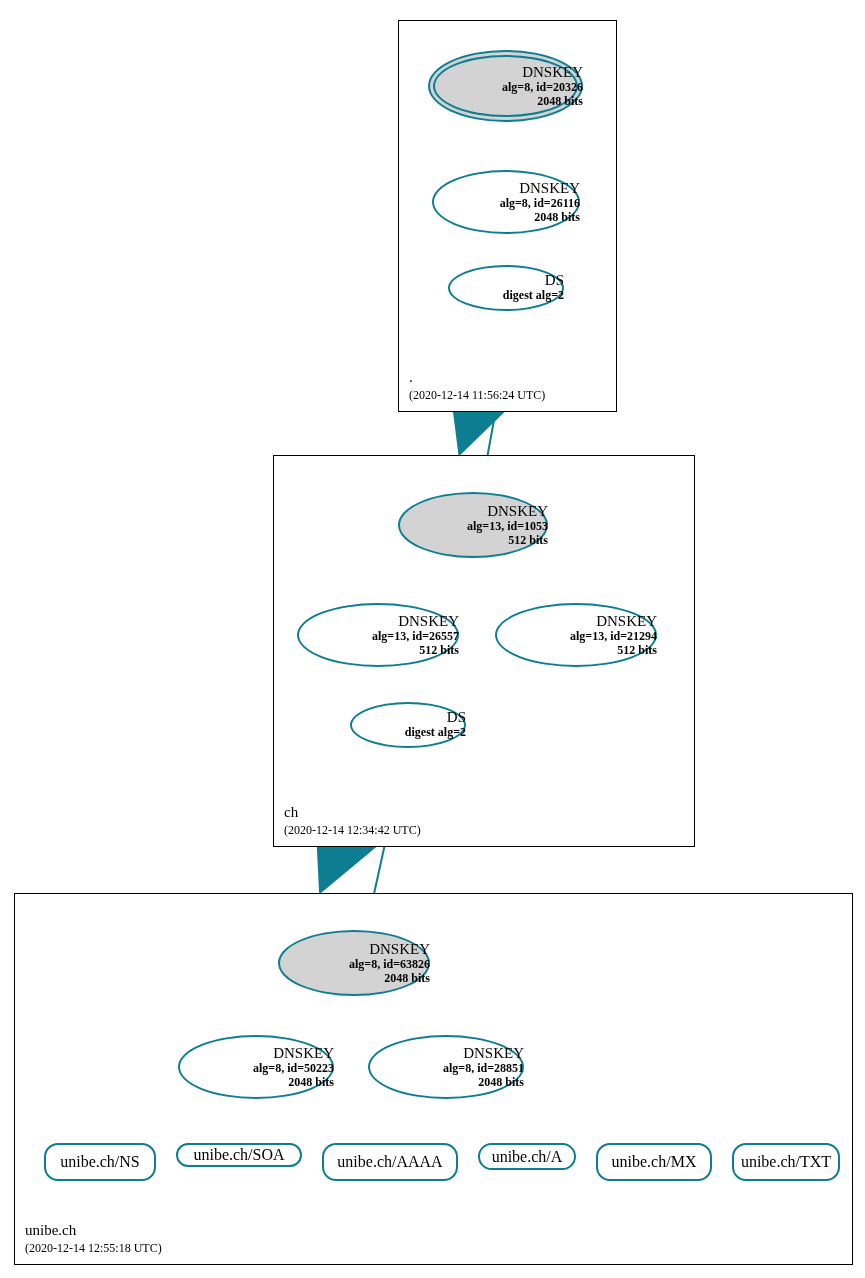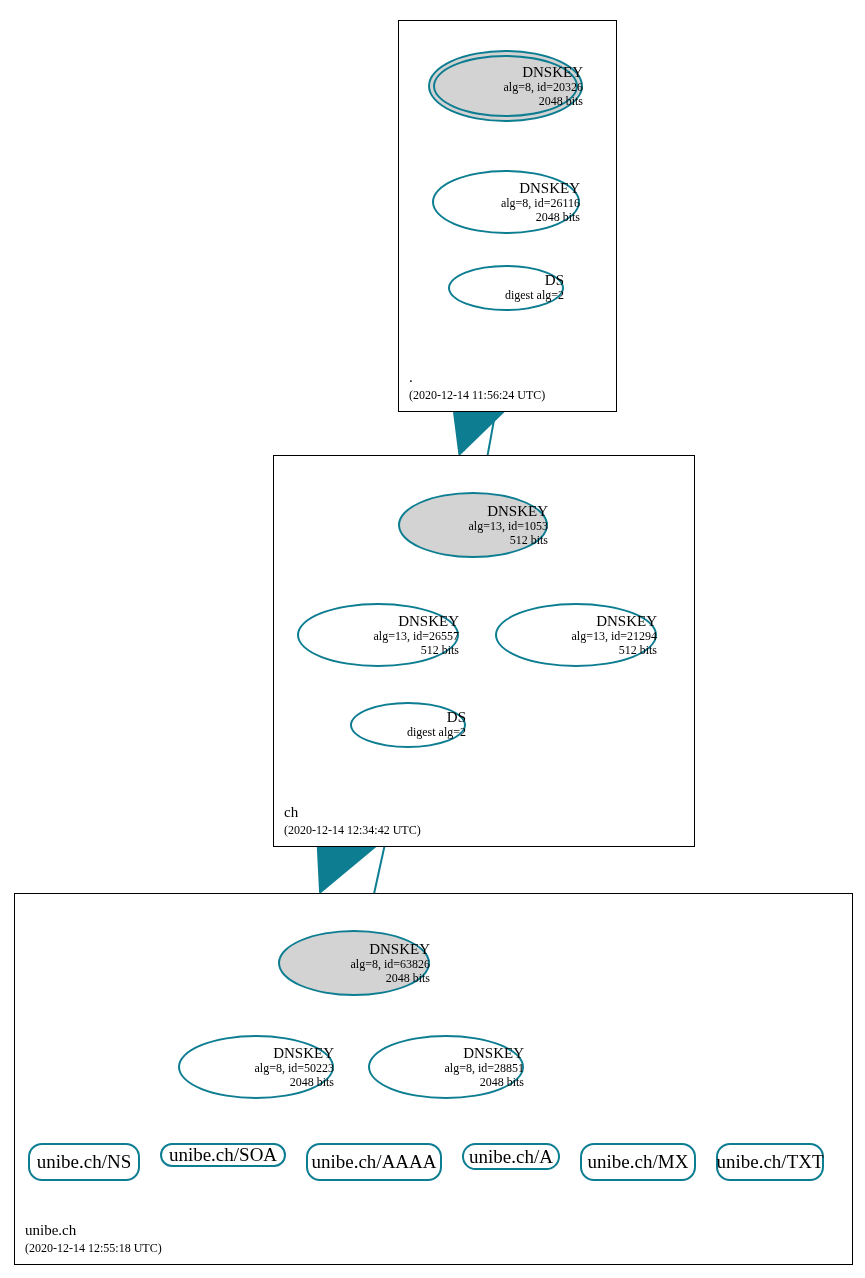--- a/index.html
+++ b/index.html
@@ -57,33 +57,34 @@
     background: transparent;
   }
   .ellipse-label {
     position: absolute;
     left: 0; right: 0;
     top: 50%;
     transform: translateY(-50%);
     font-size: 13px;
   }
   .ellipse-label .title { font-size: 15px; display: block; }
-  .ellipse-label .sub   { font-size: 12px; display: block; }
+  .ellipse-label .sub   { font-size: 12px; display: block; font-weight: bold; }
 
   .rrbox {
     position: absolute;
     border: 2px solid #0d7d92;
     border-radius: 14px;
     background: #fff;
     box-sizing: border-box;
     text-align: center;
-    font-size: 19px;
+    font-size: 16px;
     display: flex;
     align-items: center;
     justify-content: center;
+    margin-left: 16px;
   }
 </style>
 </head>
 <body>
 
 <div class="canvas">
 
   <svg class="edges" viewBox="0 0 865 1278">
     <defs>
       <marker id="arr" viewBox="0 0 10 10" refX="9" refY="5" markerWidth="8" markerHeight="8" orient="auto-start-reverse">

